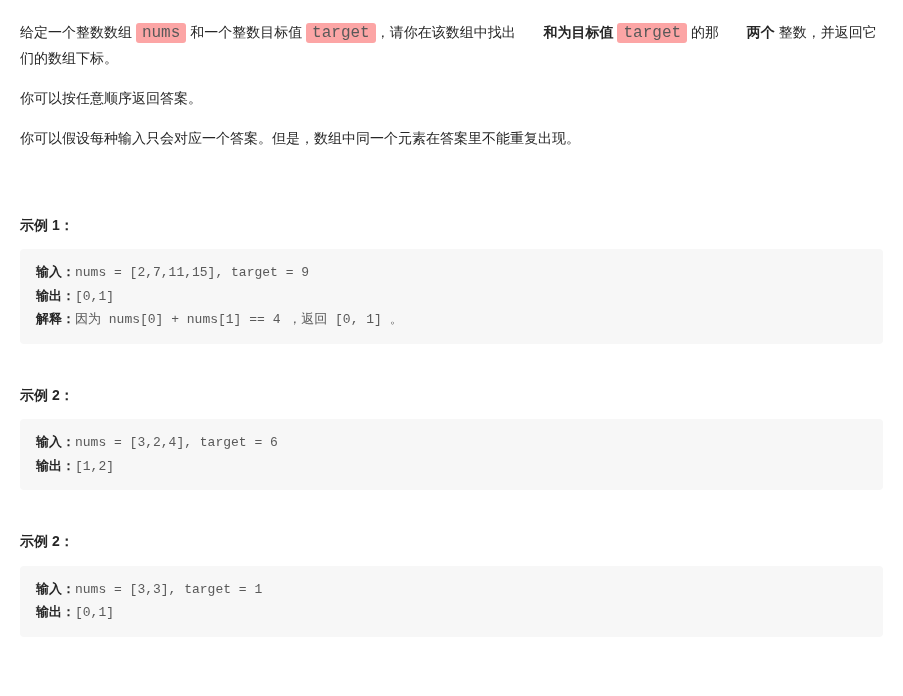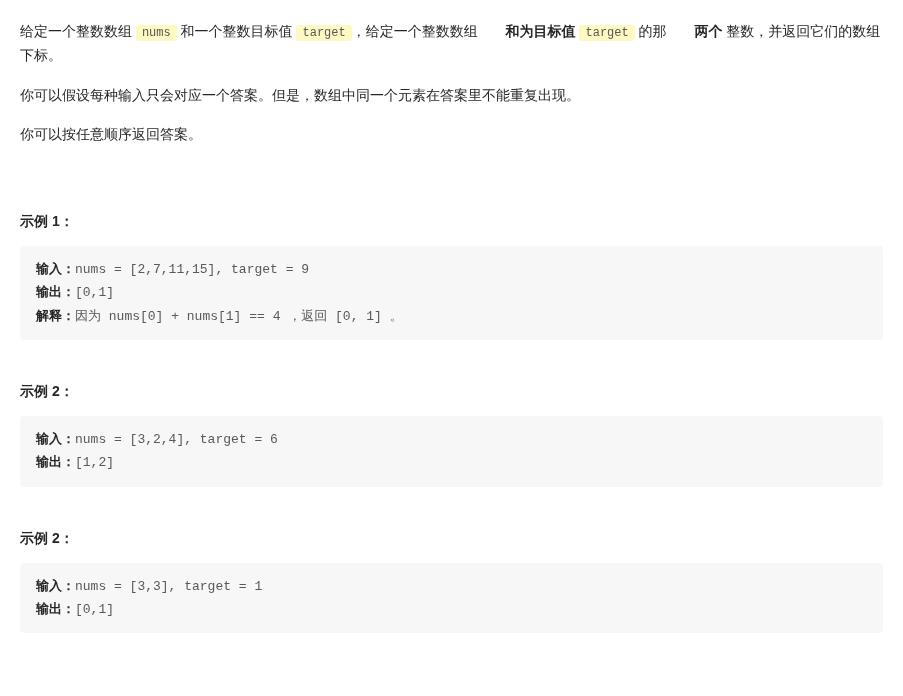--- a/index.html
+++ b/index.html
@@ -16,24 +16,24 @@
       background: #ffffff;
       max-width: 903px;
     }
     p {
       margin-bottom: 16px;
       font-size: 14px;
       color: #262626;
     }
     code {
       font-family: "SFMono-Regular", Consolas, "Liberation Mono", Menlo, monospace;
-      background-color: #fef9c3;
+      background-color: #fca5a5;
       padding: 1px 6px;
       border-radius: 3px;
-      font-size: 12px;
+      font-size: 16px;
       color: #595959;
     }
     strong {
       font-weight: 700;
       margin-left: 24px;
     }
     .example-heading {
       font-weight: 700;
       font-size: 14px;
       margin-top: 40px;
@@ -62,24 +62,24 @@
     }
     .intro-wrap {
       margin-bottom: 8px;
     }
   </style>
 </head>
 <body>
 
 <div class="intro-wrap">
   <p>
-    <span>给定一个整数数组 </span><code>nums</code><span> 和一个整数目标值 </span><code>target</code><span>，给定一个整数数组 </span><strong>和为目标值</strong><span> </span><code>target</code><span>  的那 </span><strong>两个</strong><span> 整数，并返回它们的数组下标。</span>
+    <span>给定一个整数数组 </span><code>nums</code><span> 和一个整数目标值 </span><code>target</code><span>，请你在该数组中找出 </span><strong>和为目标值</strong><span> </span><code>target</code><span>  的那 </span><strong>两个</strong><span> 整数，并返回它们的数组下标。</span>
   </p>
+  <p>你可以按任意顺序返回答案。</p>
   <p>你可以假设每种输入只会对应一个答案。但是，数组中同一个元素在答案里不能重复出现。</p>
-  <p>你可以按任意顺序返回答案。</p>
 </div>
 
 <div class="example-heading first-example">示例 1：</div>
 <pre><span class="label">输入：</span><span>nums = [2,7,11,15], target = 9</span>
 <span class="label">输出：</span><span>[0,1]</span>
 <span class="label">解释：</span><span>因为 nums[0] + nums[1] == 4 ，返回 [0, 1] 。</span></pre>
 
 <div class="example-heading">示例 2：</div>
 <pre><span class="label">输入：</span><span>nums = [3,2,4], target = 6</span>
 <span class="label">输出：</span><span>[1,2]</span></pre>

